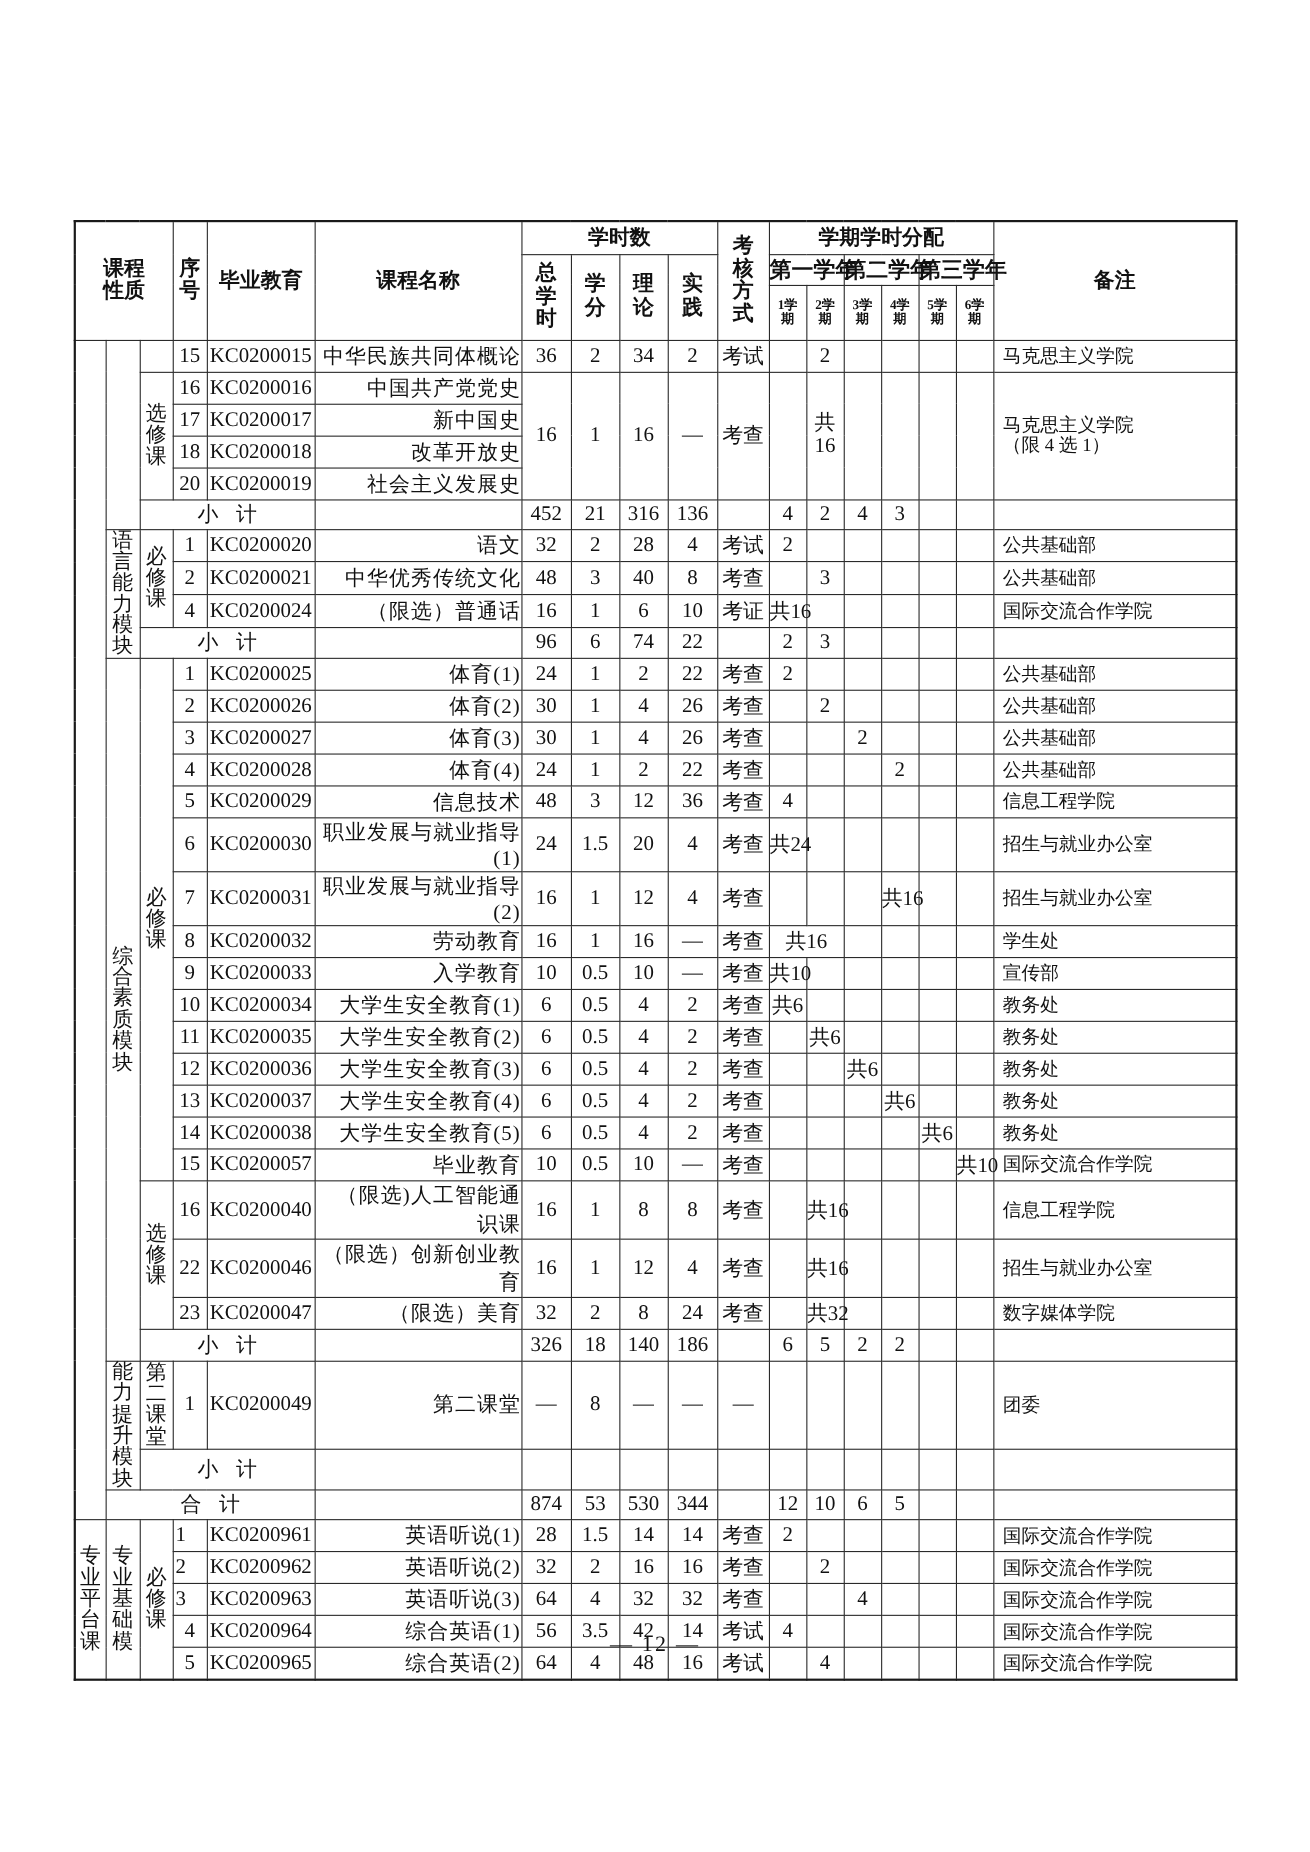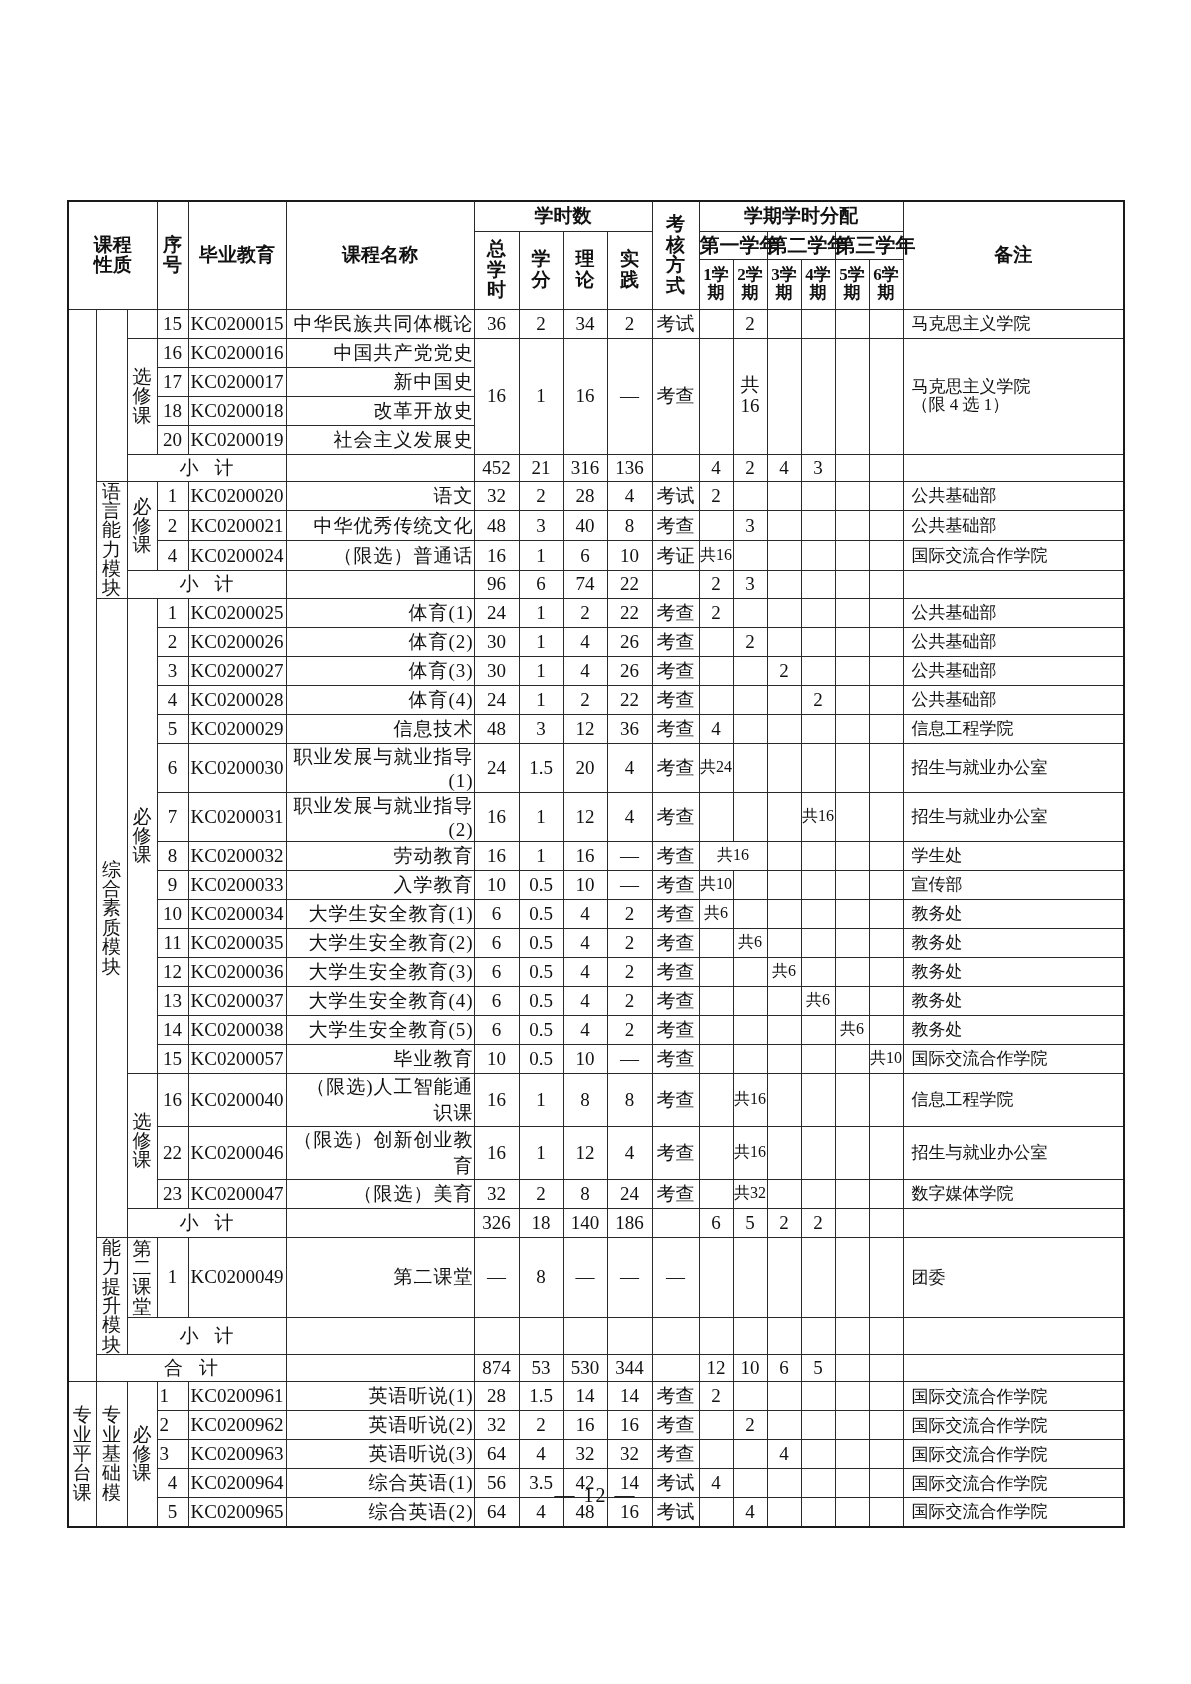--- a/index.html
+++ b/index.html
@@ -3,26 +3,26 @@
 <meta charset="utf-8">
 <style>
   html,body{margin:0;padding:0;}
   .page{position:relative;width:1191px;height:1684px;background:#ffffff;overflow:hidden;
         font-family:"Liberation Serif","DejaVu Serif",serif;color:#111;}
   table.cur{position:absolute;left:67px;top:200px;width:1056px;border-collapse:collapse;
         table-layout:fixed;border:2px solid #1a1a1a;font-size:19px;}
   td{border:1px solid #2a2a2a;text-align:center;vertical-align:middle;padding:0;overflow:visible;}
   td.hd{font-weight:bold;font-size:19px;}
   td.yr{font-weight:bold;font-size:20px;white-space:nowrap;}
-  td.sm{font-weight:bold;font-size:17px;}
+  td.sm{font-weight:bold;font-size:12px;}
   .st{white-space:pre-line;line-height:1.08;}
   .vmod{white-space:pre-line;line-height:1.02;font-size:19px;}
   td.name{text-align:right;padding-left:3px;letter-spacing:1px;font-size:19px;}
   td.note{text-align:left;padding-left:8px;font-size:17px;}
-  td.nw{white-space:nowrap;font-size:16px;margin-left:41px;}
+  td.nw{white-space:nowrap;font-size:19px;margin-left:41px;}
   td.lbl{letter-spacing:16px;padding-left:16px;font-size:19px;margin-left:46px;}
   td.seql{text-align:left;padding-left:2px;}
   tr.h30{height:30px} tr.h26{height:26px} tr.h50{height:50px}
   tr.h29{height:29px} tr.h72{height:72px} tr.h36{height:36px}
   .footer{position:absolute;left:0;top:1472px;width:100%;text-align:center;font-size:20px;letter-spacing:2px;margin-top:12px;}
 </style>
 </head>
 <body>
 
 <div class="page">

